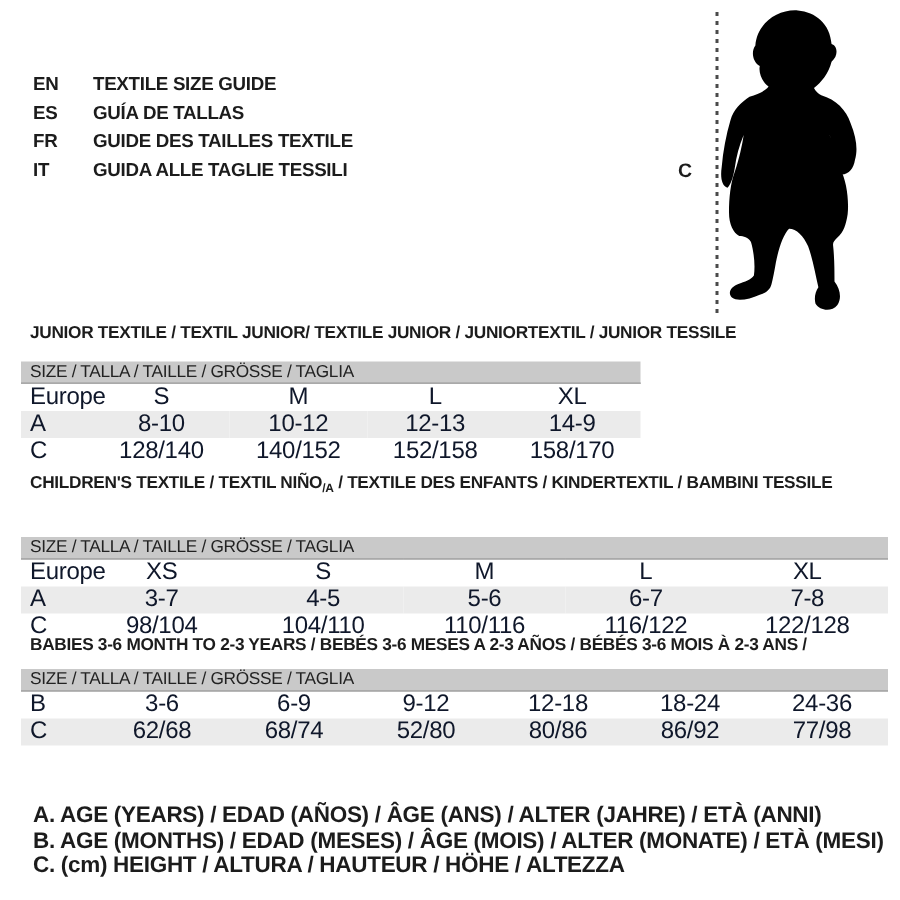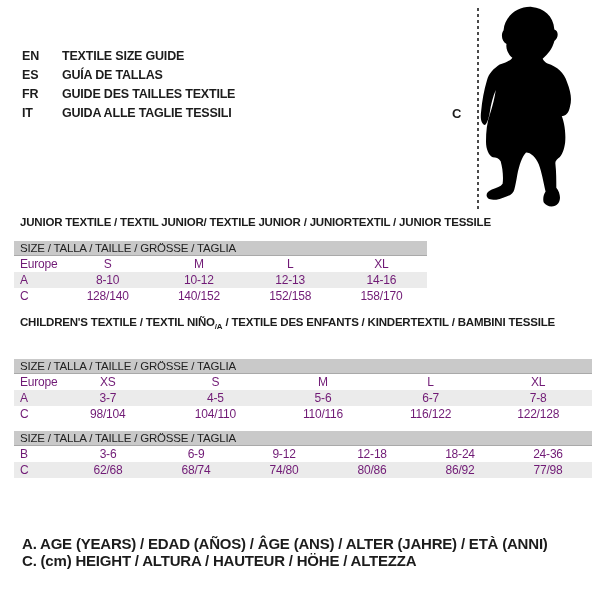--- a/index.html
+++ b/index.html
@@ -23,21 +23,21 @@
   
   .section{position:absolute;left:14px;}
   .sec-title{font-size:11.5px;font-weight:bold;letter-spacing:-0.2px;line-height:15px;padding-left:6px;white-space:nowrap;}
   .sub{font-size:8px;vertical-align:sub;}
   table{border-collapse:collapse;table-layout:fixed;}
   .size-bar th{
     background:#c9c9c9;border-bottom:1px solid #a9a9a9;
     font-size:11.5px;font-weight:normal;color:#222;text-align:left;
     height:14px;padding:0 0 0 6px;letter-spacing:-0.2px;white-space:nowrap;
   }
-  tbody td{height:16px;padding:0;font-size:12px;color:#701a75;text-align:center;letter-spacing:-0.2px;white-space:nowrap;}
+  tbody td{height:16px;padding:0;font-size:16px;color:#0f172a;text-align:center;letter-spacing:-0.2px;white-space:nowrap;}
   tbody td.rowlabel{text-align:left;padding-left:6px;}
   tbody tr:nth-child(2){background:#ebebeb;}
   #section-junior{top:215px;width:413px;}
   #section-junior .sec-title{margin-bottom:11px;}
   #section-children{top:315px;width:578px;}
   #section-children .sec-title{margin-bottom:25px;}
   #section-babies{top:423px;width:578px;}
   #section-babies .sec-title{margin-bottom:8px;}
   #table-junior,#table-children,#table-babies{width:100%;}
   
@@ -135,21 +135,21 @@
         <td>S</td>
         <td>M</td>
         <td>L</td>
         <td>XL</td>
       </tr>
       <tr>
         <td class="rowlabel">A</td>
         <td>8-10</td>
         <td>10-12</td>
         <td>12-13</td>
-        <td>14-16</td>
+        <td>14-9</td>
       </tr>
       <tr>
         <td class="rowlabel">C</td>
         <td>128/140</td>
         <td>140/152</td>
         <td>152/158</td>
         <td>158/170</td>
       </tr>
     </tbody>
   </table>
@@ -197,20 +197,21 @@
         <td>110/116</td>
         <td>116/122</td>
         <td>122/128</td>
       </tr>
     </tbody>
   </table>
 </div>
 
 <div class="section" id="section-babies">
   <div class="sec-title">
+    <div>BABIES 3-6 MONTH TO 2-3 YEARS / BEBÉS 3-6 MESES A 2-3 AÑOS / BÉBÉS 3-6 MOIS À 2-3 ANS /</div>
   </div>
   <table id="table-babies">
     <colgroup>
         <col style="width:50px">
         <col>
         <col>
         <col>
         <col>
         <col>
         <col>
@@ -227,25 +228,26 @@
         <td>6-9</td>
         <td>9-12</td>
         <td>12-18</td>
         <td>18-24</td>
         <td>24-36</td>
       </tr>
       <tr>
         <td class="rowlabel">C</td>
         <td>62/68</td>
         <td>68/74</td>
-        <td>74/80</td>
+        <td>52/80</td>
         <td>80/86</td>
         <td>86/92</td>
         <td>77/98</td>
       </tr>
     </tbody>
   </table>
 </div>
 
 <div class="legend">
   <div class="legend-row">A. AGE (YEARS) / EDAD (AÑOS) / ÂGE (ANS) / ALTER (JAHRE) / ETÀ (ANNI)</div>
+  <div class="legend-row">B. AGE (MONTHS) / EDAD (MESES) / ÂGE (MOIS) / ALTER (MONATE) / ETÀ (MESI)</div>
   <div class="legend-row">C. (cm) HEIGHT / ALTURA / HAUTEUR / HÖHE / ALTEZZA</div>
 </div>
 
 </body></html>

